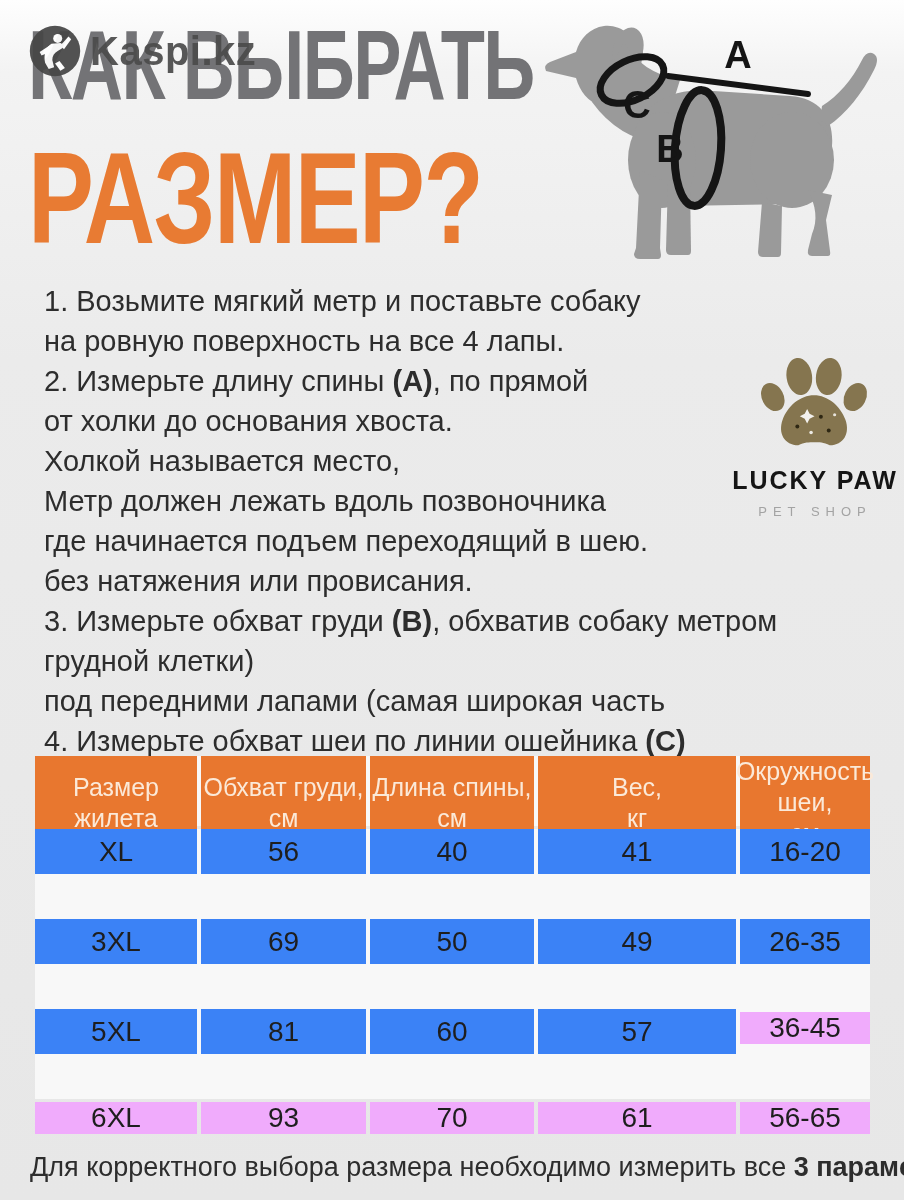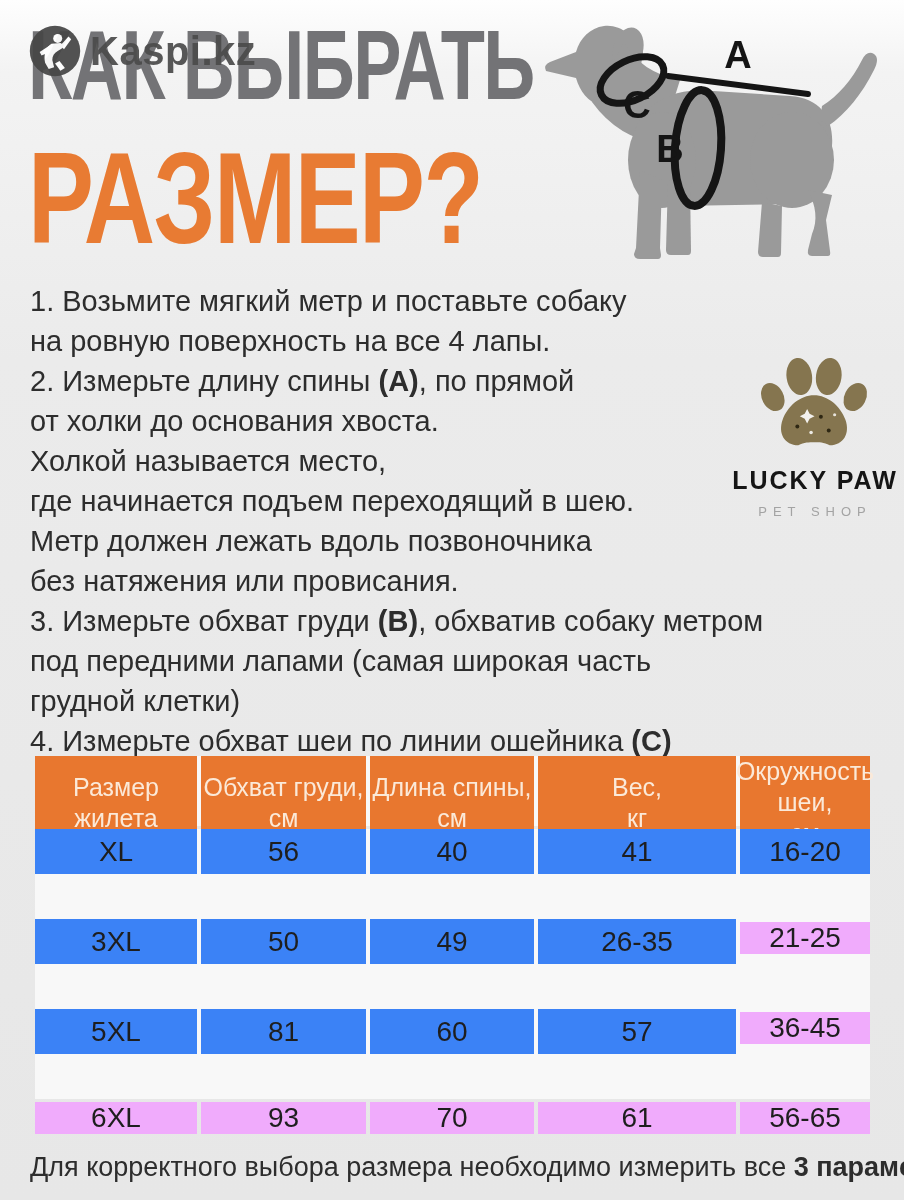--- a/index.html
+++ b/index.html
@@ -24,21 +24,21 @@
     font-size:130px; font-weight:700; color:#e87b33; line-height:1; margin-top:16px;
     transform:scaleX(.76); transform-origin:0 0; white-space:nowrap; letter-spacing:-2px;
   }
 
   
   .dog-wrap { position:absolute; left:540px; top:10px; width:356px; height:260px; }
   .dog-wrap svg { width:100%; height:100%; }
   .marker-label { font-weight:700; font-size:38px; fill:#151515; font-family:"Liberation Sans",sans-serif; }
 
   
-  .instructions { position:absolute; left:30px; top:281px; width:850px; font-size:29px; line-height:40px; color:#2d2d2d; }
+  .instructions { position:absolute; left:44px; top:281px; width:850px; font-size:29px; line-height:40px; color:#2d2d2d; }
   .instr-line { height:40px; white-space:nowrap; }
   .seg-b { font-weight:700; }
 
   
   .brand { position:absolute; left:722px; top:350px; width:186px; text-align:center; }
   .brand svg { width:118px; height:106px; }
   .brand-name { margin-top:6px; font-size:25px; font-weight:700; color:#151515; letter-spacing:2px; white-space:nowrap; }
   .brand-sub { margin-top:9px; font-size:13px; color:#a3a3a3; letter-spacing:6px; white-space:nowrap; }
 
   
@@ -109,26 +109,26 @@
       <text x="97" y="108" text-anchor="middle" class="marker-label">C</text>
     </svg>
   </div>
 
   <div class="instructions">
     <div class="instr-line"><span>1. Возьмите мягкий метр и поставьте собаку</span><span class="seg-b"></span><span></span></div>
     <div class="instr-line"><span>на ровную поверхность на все 4 лапы.</span><span class="seg-b"></span><span></span></div>
     <div class="instr-line"><span>2. Измерьте длину спины </span><span class="seg-b">(A)</span><span>, по прямой</span></div>
     <div class="instr-line"><span>от холки до основания хвоста.</span><span class="seg-b"></span><span></span></div>
     <div class="instr-line"><span>Холкой называется место,</span><span class="seg-b"></span><span></span></div>
+    <div class="instr-line"><span>Метр должен лежать вдоль позвоночника</span><span class="seg-b"></span><span></span></div>
     <div class="instr-line"><span>где начинается подъем переходящий в шею.</span><span class="seg-b"></span><span></span></div>
-    <div class="instr-line"><span>Метр должен лежать вдоль позвоночника</span><span class="seg-b"></span><span></span></div>
     <div class="instr-line"><span>без натяжения или провисания.</span><span class="seg-b"></span><span></span></div>
     <div class="instr-line"><span>3. Измерьте обхват груди </span><span class="seg-b">(B)</span><span>, обхватив собаку метром</span></div>
+    <div class="instr-line"><span>грудной клетки)</span><span class="seg-b"></span><span></span></div>
     <div class="instr-line"><span>под передними лапами (самая широкая часть</span><span class="seg-b"></span><span></span></div>
-    <div class="instr-line"><span>грудной клетки)</span><span class="seg-b"></span><span></span></div>
     <div class="instr-line"><span>4. Измерьте обхват шеи по линии ошейника </span><span class="seg-b">(C)</span><span></span></div>
   </div>
 
   <div class="brand">
     <svg viewBox="0 0 120 108">
       <g fill="#85754f">
         <ellipse cx="17" cy="48" rx="11" ry="15" transform="rotate(-28 17 48)"></ellipse>
         <ellipse cx="44" cy="27" rx="13" ry="19" transform="rotate(-8 44 27)"></ellipse>
         <ellipse cx="74" cy="27" rx="13" ry="19" transform="rotate(8 74 27)"></ellipse>
         <ellipse cx="101" cy="48" rx="11" ry="15" transform="rotate(28 101 48)"></ellipse>
@@ -180,20 +180,21 @@
       </div>
       <div class="t-row row-dark">
         <div class="td-cell">2XL</div>
         <div class="td-cell">63</div>
         <div class="td-cell">45</div>
         <div class="td-cell">45</div>
         <div class="td-cell">21-25</div>
       </div>
       <div class="t-row row-light">
         <div class="td-cell">3XL</div>
+        <div class="td-cell">69</div>
         <div class="td-cell">50</div>
         <div class="td-cell">49</div>
         <div class="td-cell">26-35</div>
       </div>
       <div class="t-row row-dark">
         <div class="td-cell">4XL</div>
         <div class="td-cell">76</div>
         <div class="td-cell">55</div>
         <div class="td-cell">53</div>
         <div class="td-cell">36-45</div>

